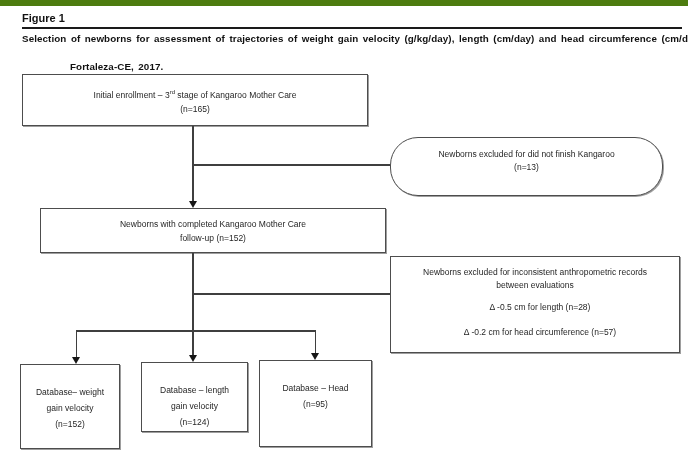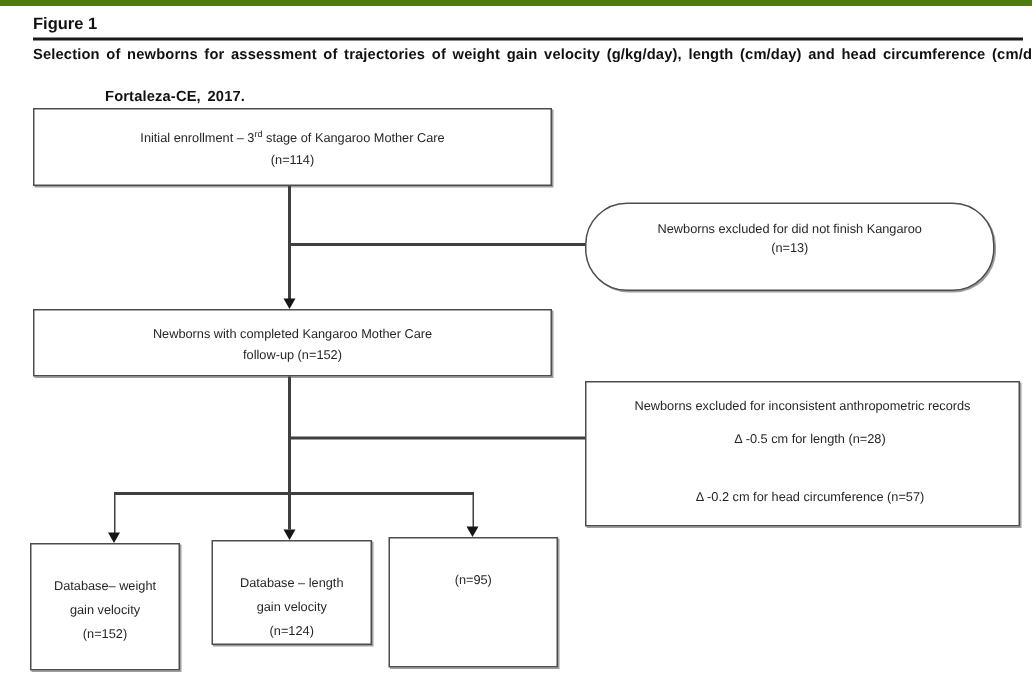--- a/index.html
+++ b/index.html
@@ -5,21 +5,21 @@
   * { margin: 0; padding: 0; box-sizing: border-box; }
   html, body { background: #ffffff; }
   .page {
     position: relative;
     width: 688px;
     height: 457px;
     background: #ffffff;
     font-family: "Liberation Sans", "DejaVu Sans", sans-serif;
     color: #1f1f1f;
     overflow: hidden;
-    border-top: 4px solid #4d7c0f;
+    border-top: 6px solid #4d7c0f;
   }
   .figure-label {
     position: absolute;
     left: 22px; top: 6px;
     font-size: 11px;
     font-weight: bold;
     color: #111;
   }
   .title-rule {
     position: absolute;
@@ -49,30 +49,30 @@
     font-size: 8.5px;
     color: #262626;
     text-align: center;
   }
   .fbox .bl { line-height: 14px; }
   .fbox sup { font-size: 6px; vertical-align: super; }
 
   .box-enrollment { left: 22px; top: 68px; width: 346px; height: 52px; padding-top: 10px; }
   .box-excluded-followup { left: 390px; top: 131px; width: 273px; height: 59px; padding-top: 10px; border-radius: 28px; }
   .box-excluded-followup .bl { line-height: 13px; }
-  .box-completed { left: 22px; top: 202px; width: 346px; height: 45px; padding-top: 8px; }
+  .box-completed { left: 40px; top: 202px; width: 346px; height: 45px; padding-top: 8px; }
   .box-excluded-anthro { left: 390px; top: 250px; width: 290px; height: 97px; padding-top: 9px; }
   .box-excluded-anthro .bl { line-height: 13px; }
   .box-excluded-anthro .delta {
     text-align: center;
     padding-left: 10px;
     line-height: 13px;
   }
   .box-excluded-anthro .delta.d1 { margin-top: 9px; }
-  .box-excluded-anthro .delta.d2 { margin-top: 26px; }
+  .box-excluded-anthro .delta.d2 { margin-top: 12px; }
 
   .box-db { padding-top: 19px; }
   .box-db .bl { line-height: 16px; }
   .box-db-weight { left: 20px; top: 358px; width: 100px; height: 85px; }
   .box-db-length { left: 141px; top: 356px; width: 107px; height: 70px; }
   .box-db-head { left: 259px; top: 354px; width: 113px; height: 87px; }
 
   .line { position: absolute; background: #3f3f3f; }
   .arrow {
     position: absolute;
@@ -87,52 +87,54 @@
 
 <div class="page">
 
   <div class="figure-label">Figure 1</div>
   <div class="title-rule"></div>
   <div class="caption l1">Selection of newborns for assessment of trajectories of weight gain velocity (g/kg/day), length (cm/day) and head circumference (cm/day).</div>
   <div class="caption l2">Fortaleza-CE, 2017.</div>
 
   <div class="fbox box-enrollment">
     <div class="bl"><span>Initial enrollment – 3</span><sup>rd</sup><span> stage of Kangaroo Mother Care</span></div>
-    <div class="bl">(n=114)</div>
+    <div class="bl">(n=165)</div>
   </div>
 
   <div class="fbox box-excluded-followup">
     <div class="bl">Newborns excluded for did not finish Kangaroo</div>
     <div class="bl">(n=13)</div>
   </div>
 
   <div class="fbox box-completed">
     <div class="bl">Newborns with completed Kangaroo Mother Care</div>
     <div class="bl">follow-up (n=152)</div>
   </div>
 
   <div class="fbox box-excluded-anthro">
     <div class="bl">Newborns excluded for inconsistent anthropometric records</div>
+    <div class="bl">between evaluations</div>
     <div class="delta d1">Δ -0.5 cm for length (n=28)</div>
     <div class="delta d2">Δ -0.2 cm for head circumference (n=57)</div>
   </div>
 
   <div class="fbox box-db box-db-weight">
     <div class="bl">Database– weight</div>
     <div class="bl">gain velocity</div>
     <div class="bl">(n=152)</div>
   </div>
 
   <div class="fbox box-db box-db-length">
     <div class="bl">Database – length</div>
     <div class="bl">gain velocity</div>
     <div class="bl">(n=124)</div>
   </div>
 
   <div class="fbox box-db box-db-head">
+    <div class="bl">Database – Head</div>
     <div class="bl">(n=95)</div>
   </div>
 
   <div class="line" style="left:192px; top:120px; width:2px; height:76px;"></div>
   <div class="arrow" style="left:188.5px; top:195px;"></div>
   <div class="line" style="left:193px; top:158px; width:197px; height:2px;"></div>
 
   <div class="line" style="left:192px; top:247px; width:2px; height:102px;"></div>
   <div class="line" style="left:193px; top:287px; width:197px; height:2px;"></div>
 

